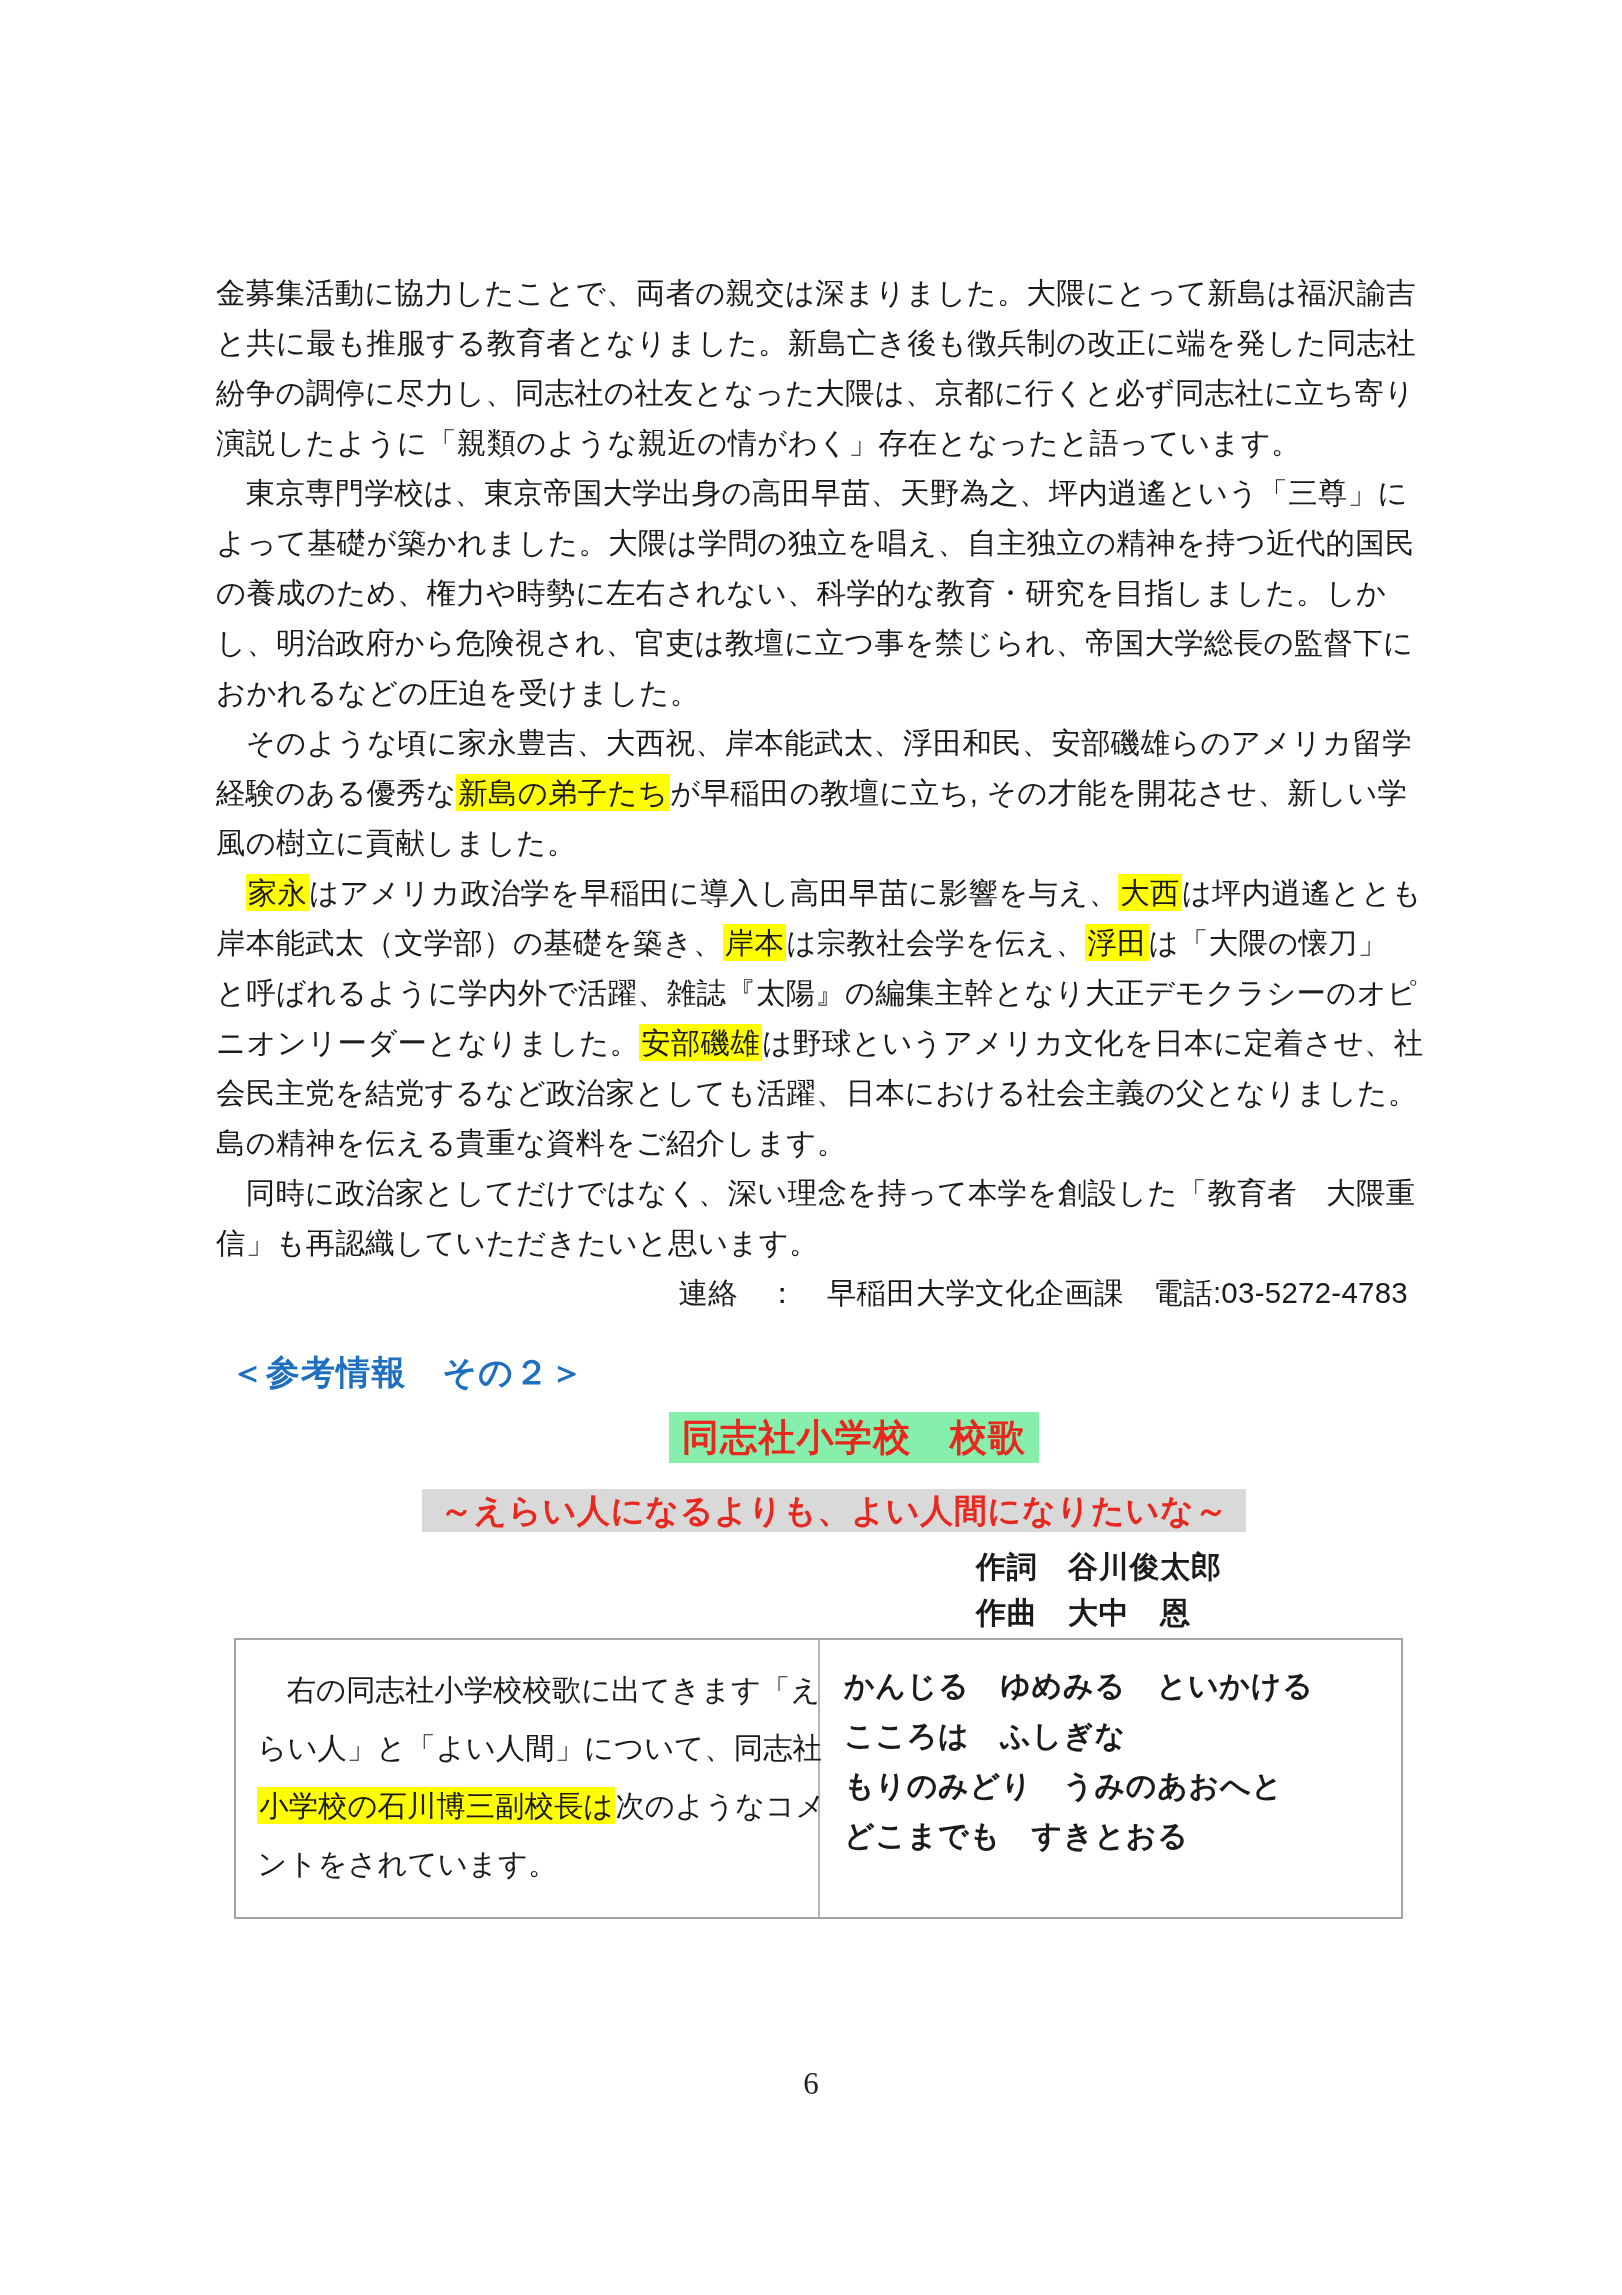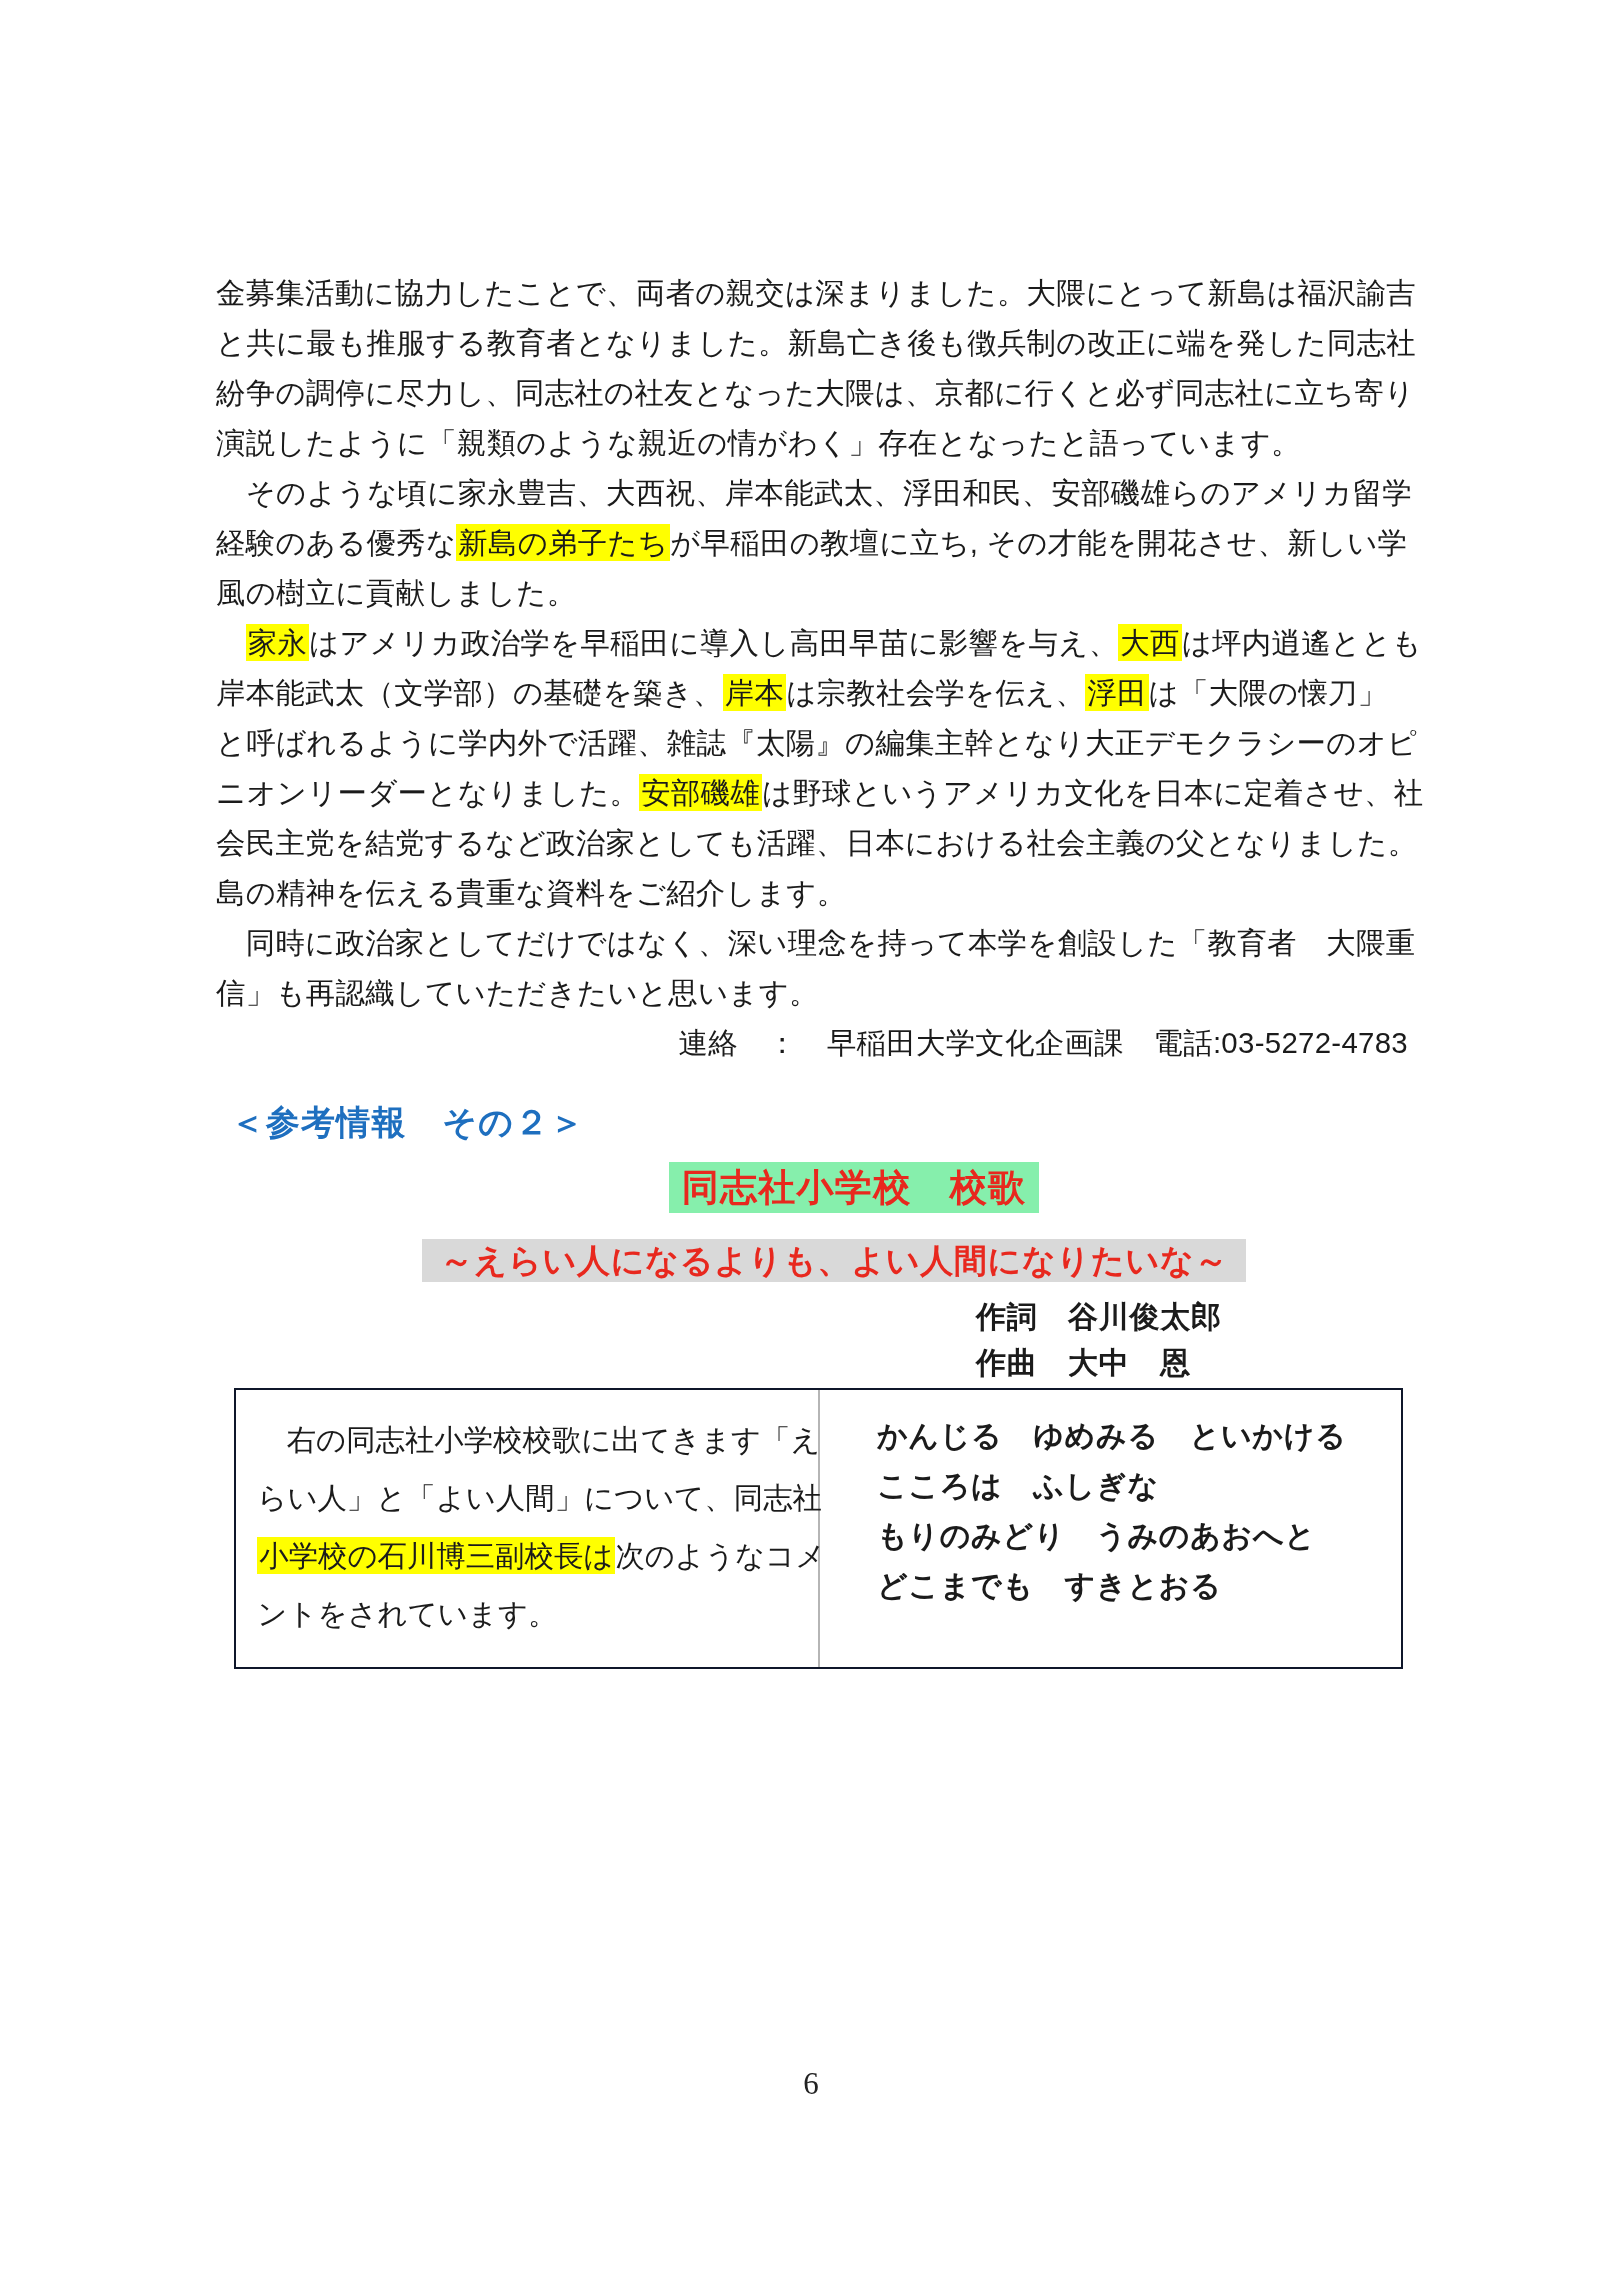--- a/index.html
+++ b/index.html
@@ -73,24 +73,23 @@
     height:46px;line-height:46px;
     font-size:30px;
     font-weight:bold;
     letter-spacing:0.7px;
   }
   .songtable{
     display:flex;
     margin-left:18.3px;
     margin-top:2px;
     width:1169px;
-    border:2px solid #0f172a;
+    border:2px solid #a3a3a3;
     box-sizing:border-box;
     background:#ffffff;
-    gap:33px;
   }
   .cell{
     box-sizing:border-box;
     padding:21.6px 18.3px 23.6px 21px;
   }
   .cell-left{
     width:584px;
     border-right:2px solid #b5b5b5;
   }
   .cell-right{
@@ -126,20 +125,27 @@
 <div class="page">
   <div class="content">
 
     <div>
       <div class="bl">金募集活動に協力したことで、両者の親交は深まりました。大隈にとって新島は福沢諭吉</div>
       <div class="bl">と共に最も推服する教育者となりました。新島亡き後も徴兵制の改正に端を発した同志社</div>
       <div class="bl">紛争の調停に尽力し、同志社の社友となった大隈は、京都に行くと必ず同志社に立ち寄り</div>
       <div class="bl">演説したように「親類のような親近の情がわく」存在となったと語っています。</div>
     </div>
 
+    <div>
+      <div class="bl">　東京専門学校は、東京帝国大学出身の高田早苗、天野為之、坪内逍遙という「三尊」に</div>
+      <div class="bl">よって基礎が築かれました。大隈は学問の独立を唱え、自主独立の精神を持つ近代的国民</div>
+      <div class="bl">の養成のため、権力や時勢に左右されない、科学的な教育・研究を目指しました。しか</div>
+      <div class="bl">し、明治政府から危険視され、官吏は教壇に立つ事を禁じられ、帝国大学総長の監督下に</div>
+      <div class="bl">おかれるなどの圧迫を受けました。</div>
+    </div>
 
     <div>
       <div class="bl">　そのような頃に家永豊吉、大西祝、岸本能武太、浮田和民、安部磯雄らのアメリカ留学</div>
       <div class="bl"><span>経験のある優秀な</span><mark>新島の弟子たち</mark><span>が早稲田の教壇に立ち, その才能を開花させ、新しい学</span></div>
       <div class="bl">風の樹立に貢献しました。</div>
     </div>
 
     <div>
       <div class="bl"><span>　</span><mark>家永</mark><span>はアメリカ政治学を早稲田に導入し高田早苗に影響を与え、</span><mark>大西</mark><span>は坪内逍遙ととも</span></div>
       <div class="bl"><span>岸本能武太（文学部）の基礎を築き、</span><mark>岸本</mark><span>は宗教社会学を伝え、</span><mark>浮田</mark><span>は「大隈の懐刀」</span></div>

